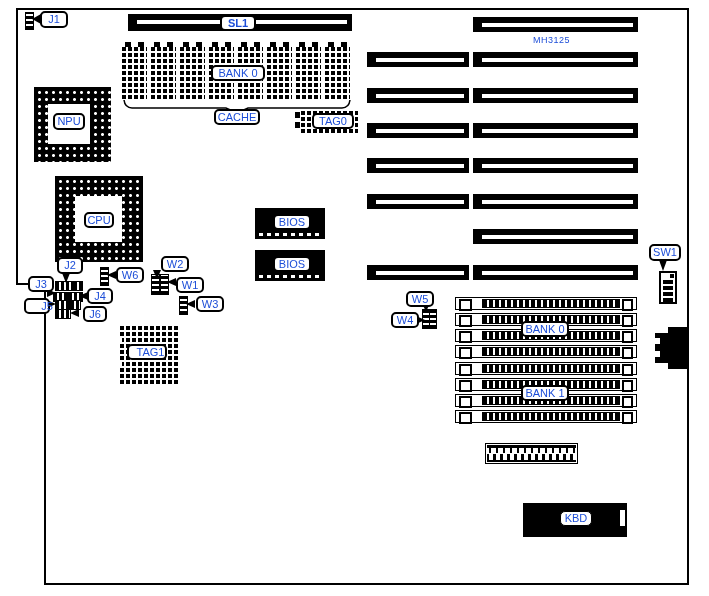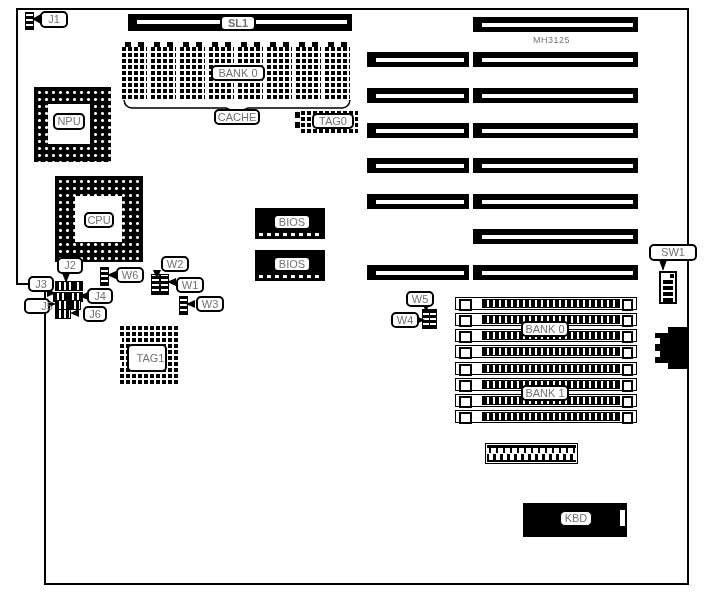--- a/index.html
+++ b/index.html
@@ -1,18 +1,18 @@
 <!DOCTYPE html>
 <html><head>
 <meta charset="utf-8">
 <style>
   html,body{margin:0;padding:0;background:#fff;}
   .stage{
     position:relative;width:709px;height:596px;background:#fff;overflow:hidden;
-    font-family:"Liberation Sans",sans-serif;color:#737373;
+    font-family:"Liberation Sans",sans-serif;color:#1d4ed8;
   }
   .ln{position:absolute;background:#000;}
   
   .lbl{
     position:absolute;background:#fff;border:2px solid #000;border-radius:5px;
     display:flex;align-items:center;justify-content:center;
     font-size:11px;line-height:1;z-index:7;box-sizing:border-box;white-space:nowrap;
   }
   .tri{position:absolute;width:0;height:0;z-index:6;}
   
@@ -222,21 +222,21 @@
   </div>
   <div class="lbl" style="left:273px;top:214px;width:38px;height:16px;">BIOS</div>
   <div class="bios" style="left:255px;top:250px;width:70px;height:31px;">
     <div class="pins"></div>
   </div>
   <div class="lbl" style="left:273px;top:256px;width:38px;height:16px;">BIOS</div>
 
   <div class="grid-chip" style="left:120px;top:326px;width:58px;height:58px;"></div>
   <div class="wht" style="left:116px;top:336px;width:6px;height:8px;"></div>
   <div class="wht" style="left:116px;top:360px;width:6px;height:8px;"></div>
-  <div class="lbl" style="left:127px;top:344px;width:40px;height:28px;padding-left:7px;">TAG1</div>
+  <div class="lbl" style="left:127px;top:344px;width:40px;height:16px;padding-left:7px;">TAG1</div>
 
   <div class="lbl" style="left:406px;top:291px;width:28px;height:16px;">W5</div>
   <div class="tri" style="left:422px;top:303px;border-left:4px solid transparent;border-right:4px solid transparent;border-top:9px solid #000;"></div>
   <div class="lbl" style="left:391px;top:312px;width:28px;height:16px;">W4</div>
   <div class="tri" style="left:416px;top:316px;border-top:4px solid transparent;border-bottom:4px solid transparent;border-left:9px solid #000;"></div>
   <div class="hdrv" style="left:422px;top:309px;width:6px;height:18px;"></div>
   <div class="hdrv" style="left:429px;top:309px;width:6px;height:18px;"></div>
 
   <div class="simm" style="left:455px;top:297px;">
       <div class="latl"></div>
@@ -274,21 +274,21 @@
       <div class="latr"></div>
     </div>
   <div class="simm" style="left:455px;top:410px;">
       <div class="latl"></div>
       <div class="bar"></div>
       <div class="latr"></div>
     </div>
   <div class="lbl" style="left:521px;top:321px;width:48px;height:16px;">BANK 0</div>
   <div class="lbl" style="left:521px;top:385px;width:48px;height:16px;">BANK 1</div>
 
-  <div class="lbl" style="left:649px;top:244px;width:48px;height:17px;">SW1</div>
+  <div class="lbl" style="left:649px;top:244px;width:32px;height:17px;">SW1</div>
   <div class="tri" style="left:659px;top:260px;border-left:4px solid transparent;border-right:4px solid transparent;border-top:11px solid #000;"></div>
   <div class="dip">
     <div class="ind"></div>
     <div class="bar" style="top:7px;"></div>
     <div class="bar" style="top:13px;"></div>
     <div class="bar" style="top:19px;"></div>
     <div class="bar" style="top:25px;"></div>
   </div>
 
   <div class="blk" style="left:668px;top:327px;width:20px;height:42px;"></div>

